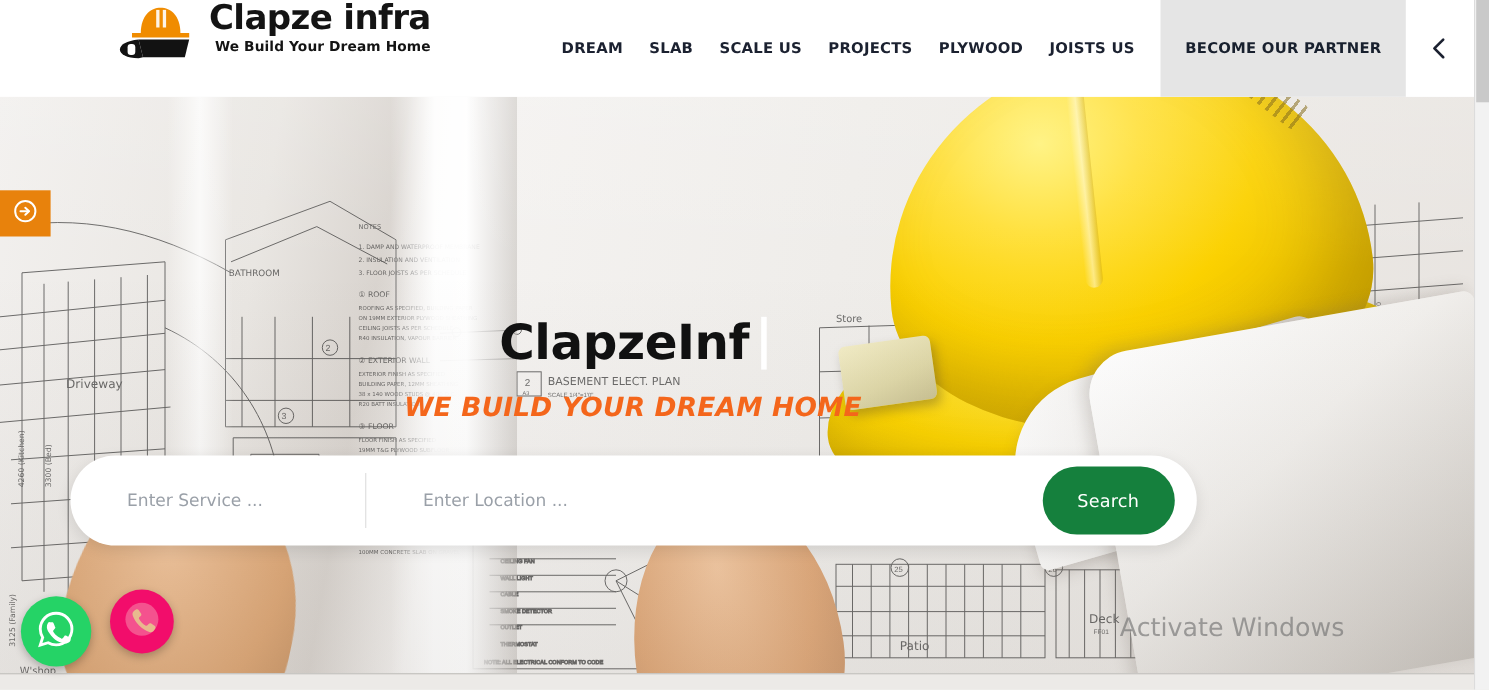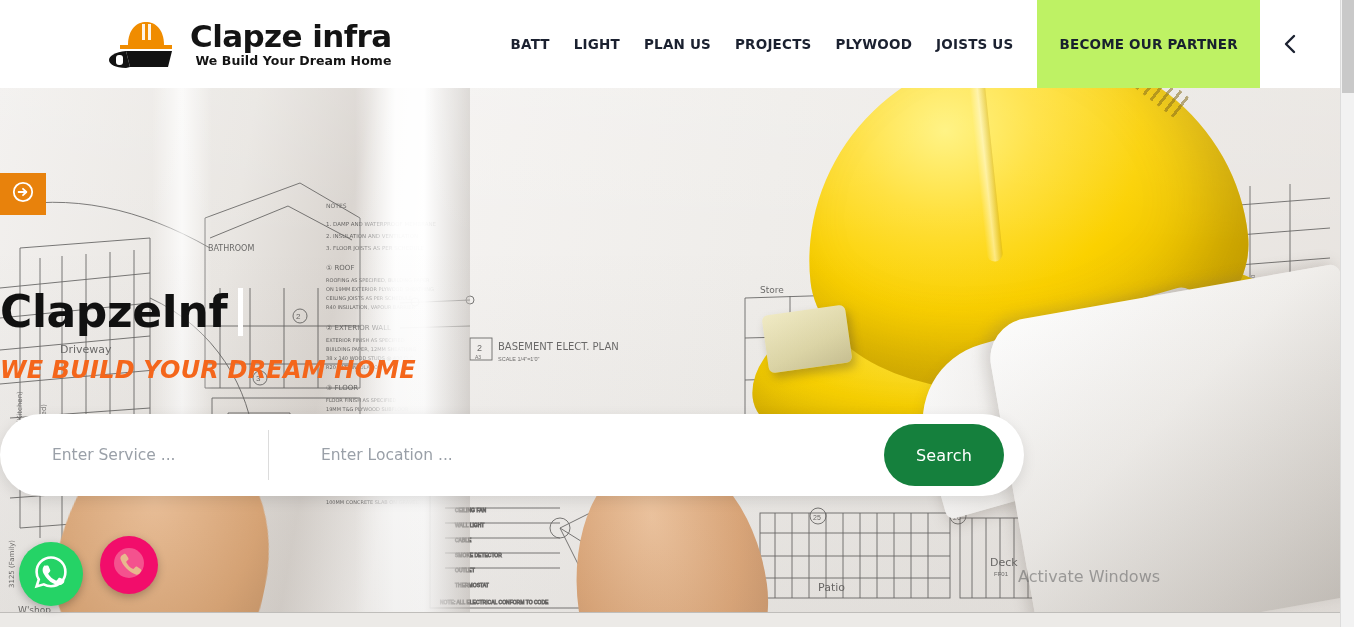--- a/index.html
+++ b/index.html
@@ -13,21 +13,21 @@
 
   
   .header {
     position:absolute; top:0; left:0;
     width:1340px; height:88px;
     background:#ffffff;
     display:flex; align-items:center;
     z-index:40;
   }
   .logo-wrap {
-    display:flex; align-items:center;
+    display:flex; 
     margin-left:106px;
     height:88px;
   }
   .logo-mark { position:relative; width:80px; height:58px; flex:none; }
   .brand-text { margin-left:4px; display:flex; flex-direction:column; }
   .brand-name {
     font-size:31px; font-weight:bold; color:#141414;
     letter-spacing:-0.6px; line-height:1.05;
     font-family:"DejaVu Sans", sans-serif;
   }
@@ -45,21 +45,21 @@
     display:flex; align-items:center;
     padding:0 12px;
     font-size:13.5px; font-weight:bold;
     letter-spacing:0.2px;
     color:#1b2130;
     white-space:nowrap;
     cursor:pointer;
     font-family:"DejaVu Sans", sans-serif;
   }
   .nav-item.partner {
-    background:#bef264;
+    background:#e5e5e5;
     padding:0 22px;
     margin-left:12px;
     color:#18202e;
   }
   .nav-arrow {
     display:flex; align-items:center; justify-content:center;
     width:60px; height:88px;
     cursor:pointer;
   }
   .nav-arrow svg { display:block; }
@@ -176,21 +176,21 @@
     transform:rotate(-8deg);
   }
   .hero-vignette {
     position:absolute; inset:0;
     background:linear-gradient(180deg, rgba(255,255,255,0.12) 0%, rgba(255,255,255,0) 30%, rgba(80,70,60,0.07) 100%);
   }
 
   
   .hero-content {
     position:absolute; left:0; top:0; width:1151px; height:524px;
-    display:flex; flex-direction:column; align-items:flex-start;
+    display:flex; flex-direction:column; align-items:center;
     z-index:10;
   }
   .hero-title {
     margin-top:198px;
     font-size:44px; font-weight:bold; color:#111111;
     letter-spacing:-0.4px;
     display:flex; align-items:center;
     font-family:"DejaVu Sans", sans-serif;
   }
   .typed-cursor {
@@ -244,21 +244,21 @@
     font-family:"DejaVu Sans", sans-serif;
   }
 
   
   .watermark {
     position:absolute; right:32px; bottom:26px;
     text-align:left; z-index:15;
     pointer-events:none;
     width:290px;
   }
-  .wm-title { font-size:16px; color:rgba(110,110,110,0.62); line-height:1.2;
+  .wm-title { font-size:23px; color:rgba(110,110,110,0.62); line-height:1.2;
     font-family:"DejaVu Sans", sans-serif; }
   .wm-sub { font-size:14.5px; color:rgba(110,110,110,0.62); margin-top:4px;
     font-family:"DejaVu Sans", sans-serif; }
 
   
   .side-tab {
     position:absolute; left:0; top:173px;
     width:46px; height:42px;
     background:#E8820C;
     display:flex; align-items:center; justify-content:center;
@@ -314,23 +314,23 @@
         <rect x="10" y="40" width="7" height="10" rx="3" fill="#ffffff"></rect>
       </svg>
     </div>
     <div class="brand-text">
       <span class="brand-name">Clapze infra</span>
       <span class="brand-tag">We Build Your Dream Home</span>
     </div>
   </div>
 
   <div class="nav">
-    <div class="nav-item">BATT</div>
-    <div class="nav-item">LIGHT</div>
-    <div class="nav-item">PLAN US</div>
+    <div class="nav-item">DREAM</div>
+    <div class="nav-item">SLAB</div>
+    <div class="nav-item">SCALE US</div>
     <div class="nav-item">PROJECTS</div>
     <div class="nav-item">PLYWOOD</div>
     <div class="nav-item">JOISTS US</div>
     <div class="nav-item partner">BECOME OUR PARTNER</div>
     <div class="nav-arrow">
       <svg width="14" height="22" viewBox="0 0 14 22">
         <polyline points="11,3 3,11 11,19" fill="none" stroke="#1b2130" stroke-width="2.4" stroke-linecap="round" stroke-linejoin="round"></polyline>
       </svg>
     </div>
   </div>

